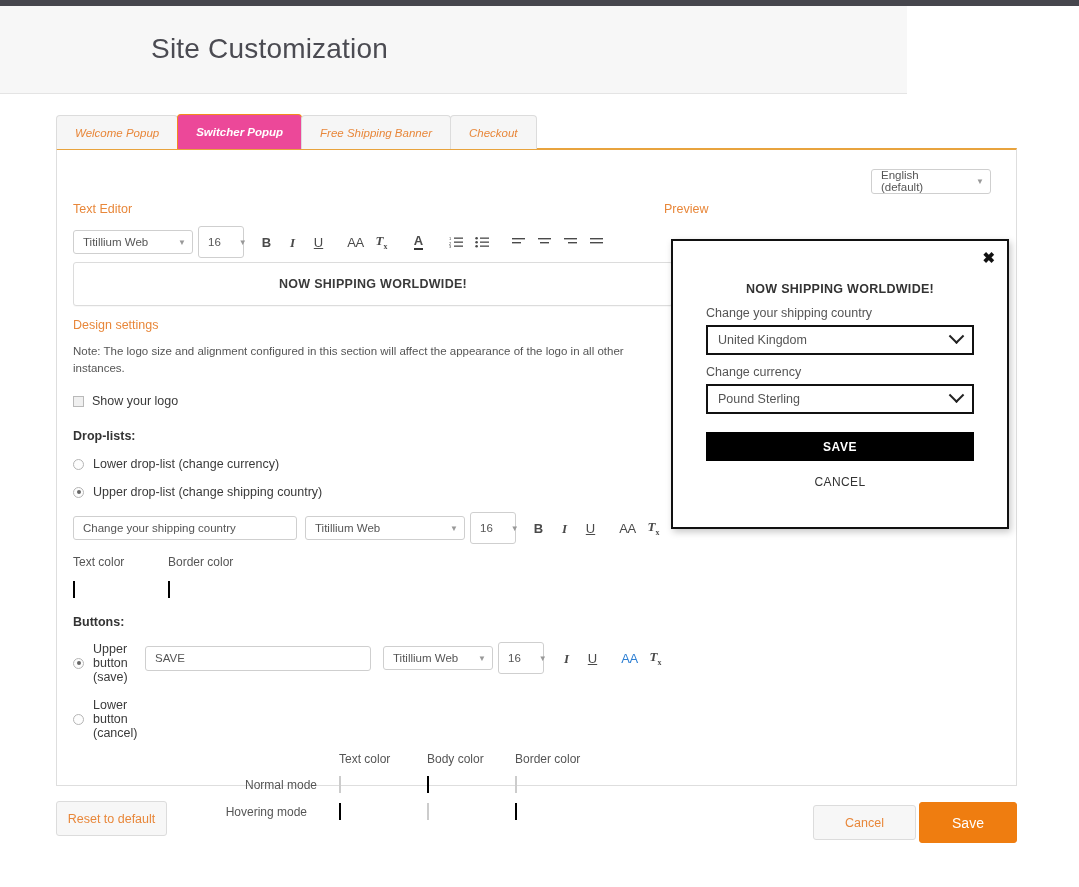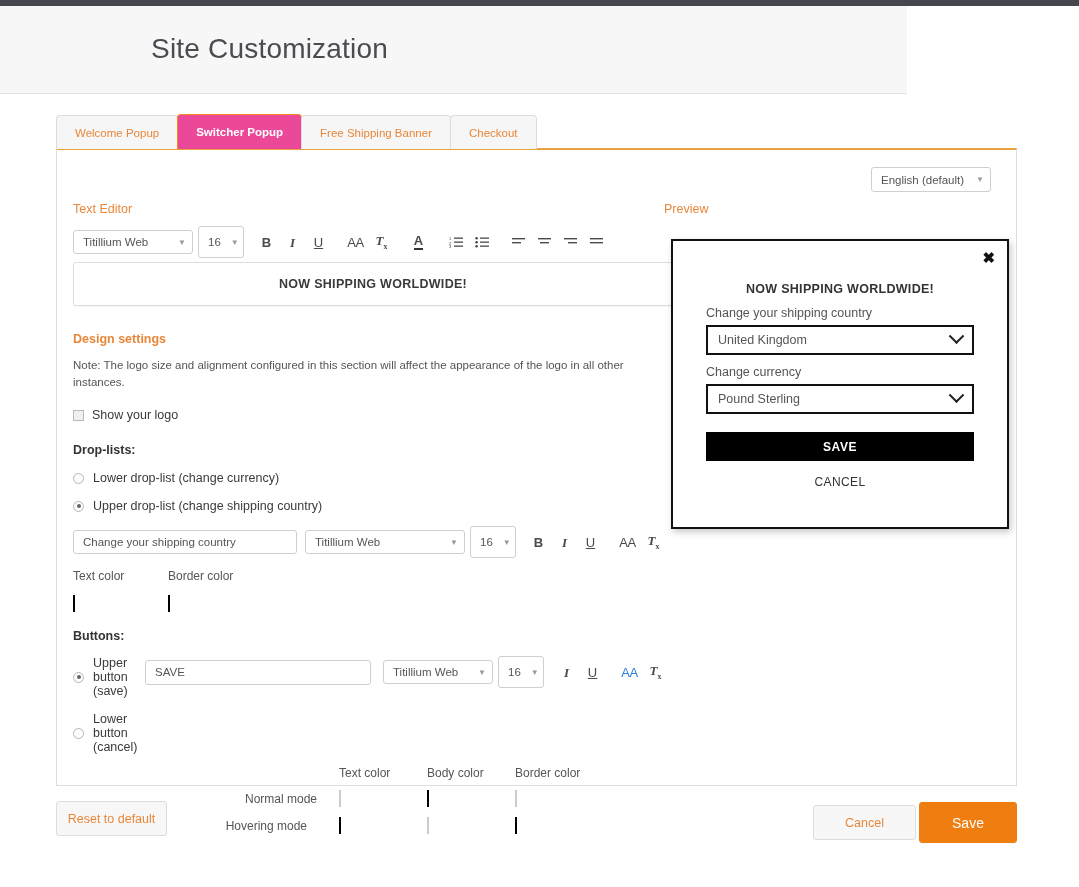--- a/index.html
+++ b/index.html
@@ -17,39 +17,39 @@
   .pagehead {
     position:absolute; left:0; top:6px; width:907px; height:88px;
     background:#f7f7f7; border-bottom:1px solid #e4e4e4;
   }
   .pagehead h1 {
     margin:0; position:absolute; left:151px; top:27px;
     font-size:28px; font-weight:400; color:#4b4b52; letter-spacing:0.2px;
   }
 
   
-  .tabs { position:absolute; left:56px; top:114px; height:35px; display:flex; align-items:flex-end; z-index:3;}
+  .tabs { position:absolute; left:56px; top:114px; height:35px; display:flex; align-items:flex-end; z-index:3;font-style:italic;}
   .tab {
     height:34px; padding:0 18px; display:flex; align-items:center; justify-content:center;
     font-size:11.5px; color:#e8873a; background:#f6f6f6;
     border:1px solid #dcdcdc; border-bottom:none; margin-right:-1px;
     border-radius:4px 4px 0 0; white-space:nowrap; cursor:pointer;
   }
   .tab.active { background:#ec4899; color:#ffffff; font-weight:bold; border-color:#f28b1e; height:35px; }
 
   
   .card {
     position:absolute; left:56px; top:148px; width:961px; height:638px;
     background:#ffffff; border:1px solid #dedede; border-top:2px solid #e8a33d;
   }
   .lang-wrap { position:absolute; right:25px; top:17px; }
   .sel {
     display:inline-flex; align-items:center; justify-content:space-between;
     height:25px; border:1px solid #cfcfcf; background:#fff; border-radius:3px;
-    padding:0 6px 0 9px; font-size:11.5px; color:#555; cursor:pointer;
+    padding:0 6px 0 9px; font-size:11.5px; color:#555; cursor:pointer;gap:8px;
   }
   .sel .caret { color:#999; font-size:8px; margin-left:10px; }
   .lang-wrap .sel { width:120px; }
 
   .section-title { color:#e8873a; font-size:12.5px; }
 
   .left-col { position:absolute; left:16px; top:52px; width:600px; }
   .right-col { position:absolute; left:607px; top:52px; width:345px; }
 
   
@@ -237,21 +237,21 @@
               <rect x="0" y="5" width="13" height="1.4" fill="#4a4a4a"></rect>
             </svg>
         </span>
       </div>
     </div>
 
     <div class="editor-area">
       <span>NOW SHIPPING WORLDWIDE!</span>
     </div>
 
-    <div class="section-title" style="margin-top:26px;font-weight:bold;">Design settings</div>
+    <div class="section-title" style="margin-top:12px;">Design settings</div>
 
     <div class="note">Note: The logo size and alignment configured in this section will affect the appearance of the logo in all other instances.</div>
 
     <div class="chk-row">
       <span class="chkbox"></span>
       <span class="chk-lbl">Show your logo</span>
     </div>
 
     <div class="sub-head">Drop-lists:</div>
 

